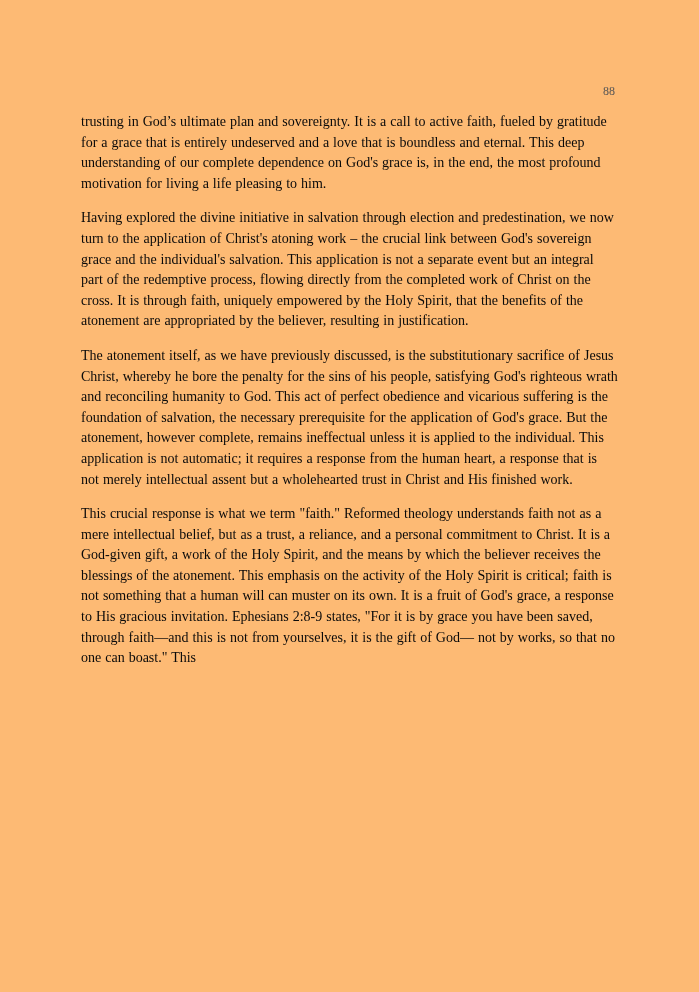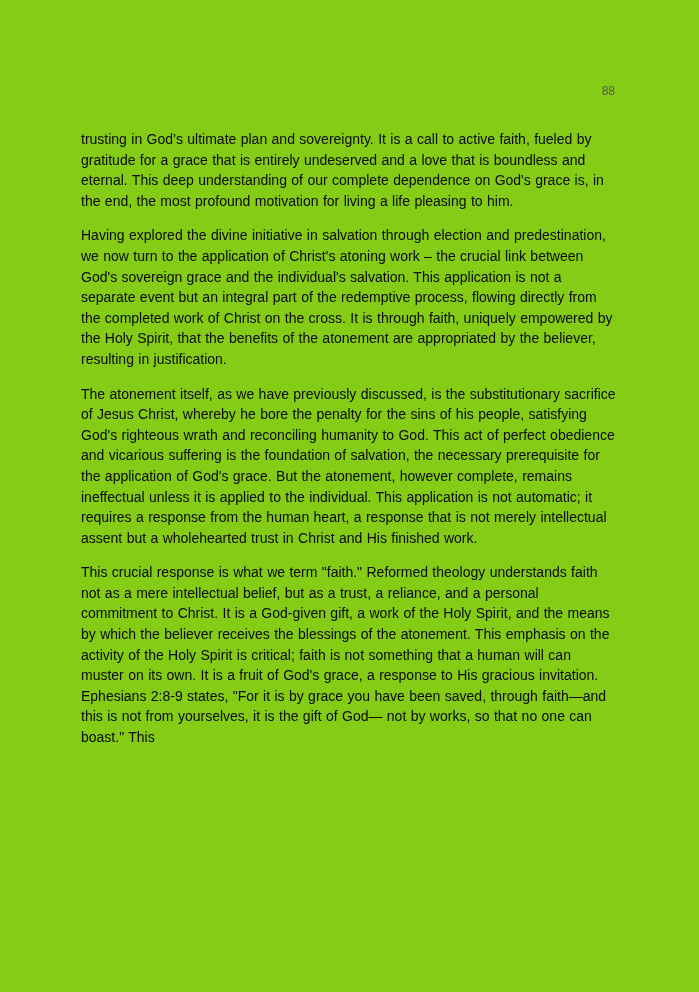--- a/index.html
+++ b/index.html
@@ -4,38 +4,38 @@
 <style>
   html, body {
     margin: 0;
     padding: 0;
     background: #ffffff;
   }
   .page {
     position: relative;
     width: 699px;
     height: 992px;
-    background: #84cc16;
-    font-family: Liberation Sans, sans-serif;
+    background: #fdba74;
+    font-family: Liberation Serif, serif;
     color: #000000;
     overflow: hidden;
     box-sizing: border-box;
   }
   .page-number {
     position: absolute;
     top: 84px;
     right: 84px;
     font-size: 12px;
     color: #555555;
     line-height: 14px;
     text-align: right;
   }
   .text-block {
     position: absolute;
-    top: 129px;
+    top: 112px;
     left: 81px;
     width: 537px;
   }
   .text-block p {
     margin: 0 0 14px 0;
     font-size: 14px;
     line-height: 20.6px;
     text-align: left;
     color: #0a0a0a;
     word-spacing: 0.5px;

